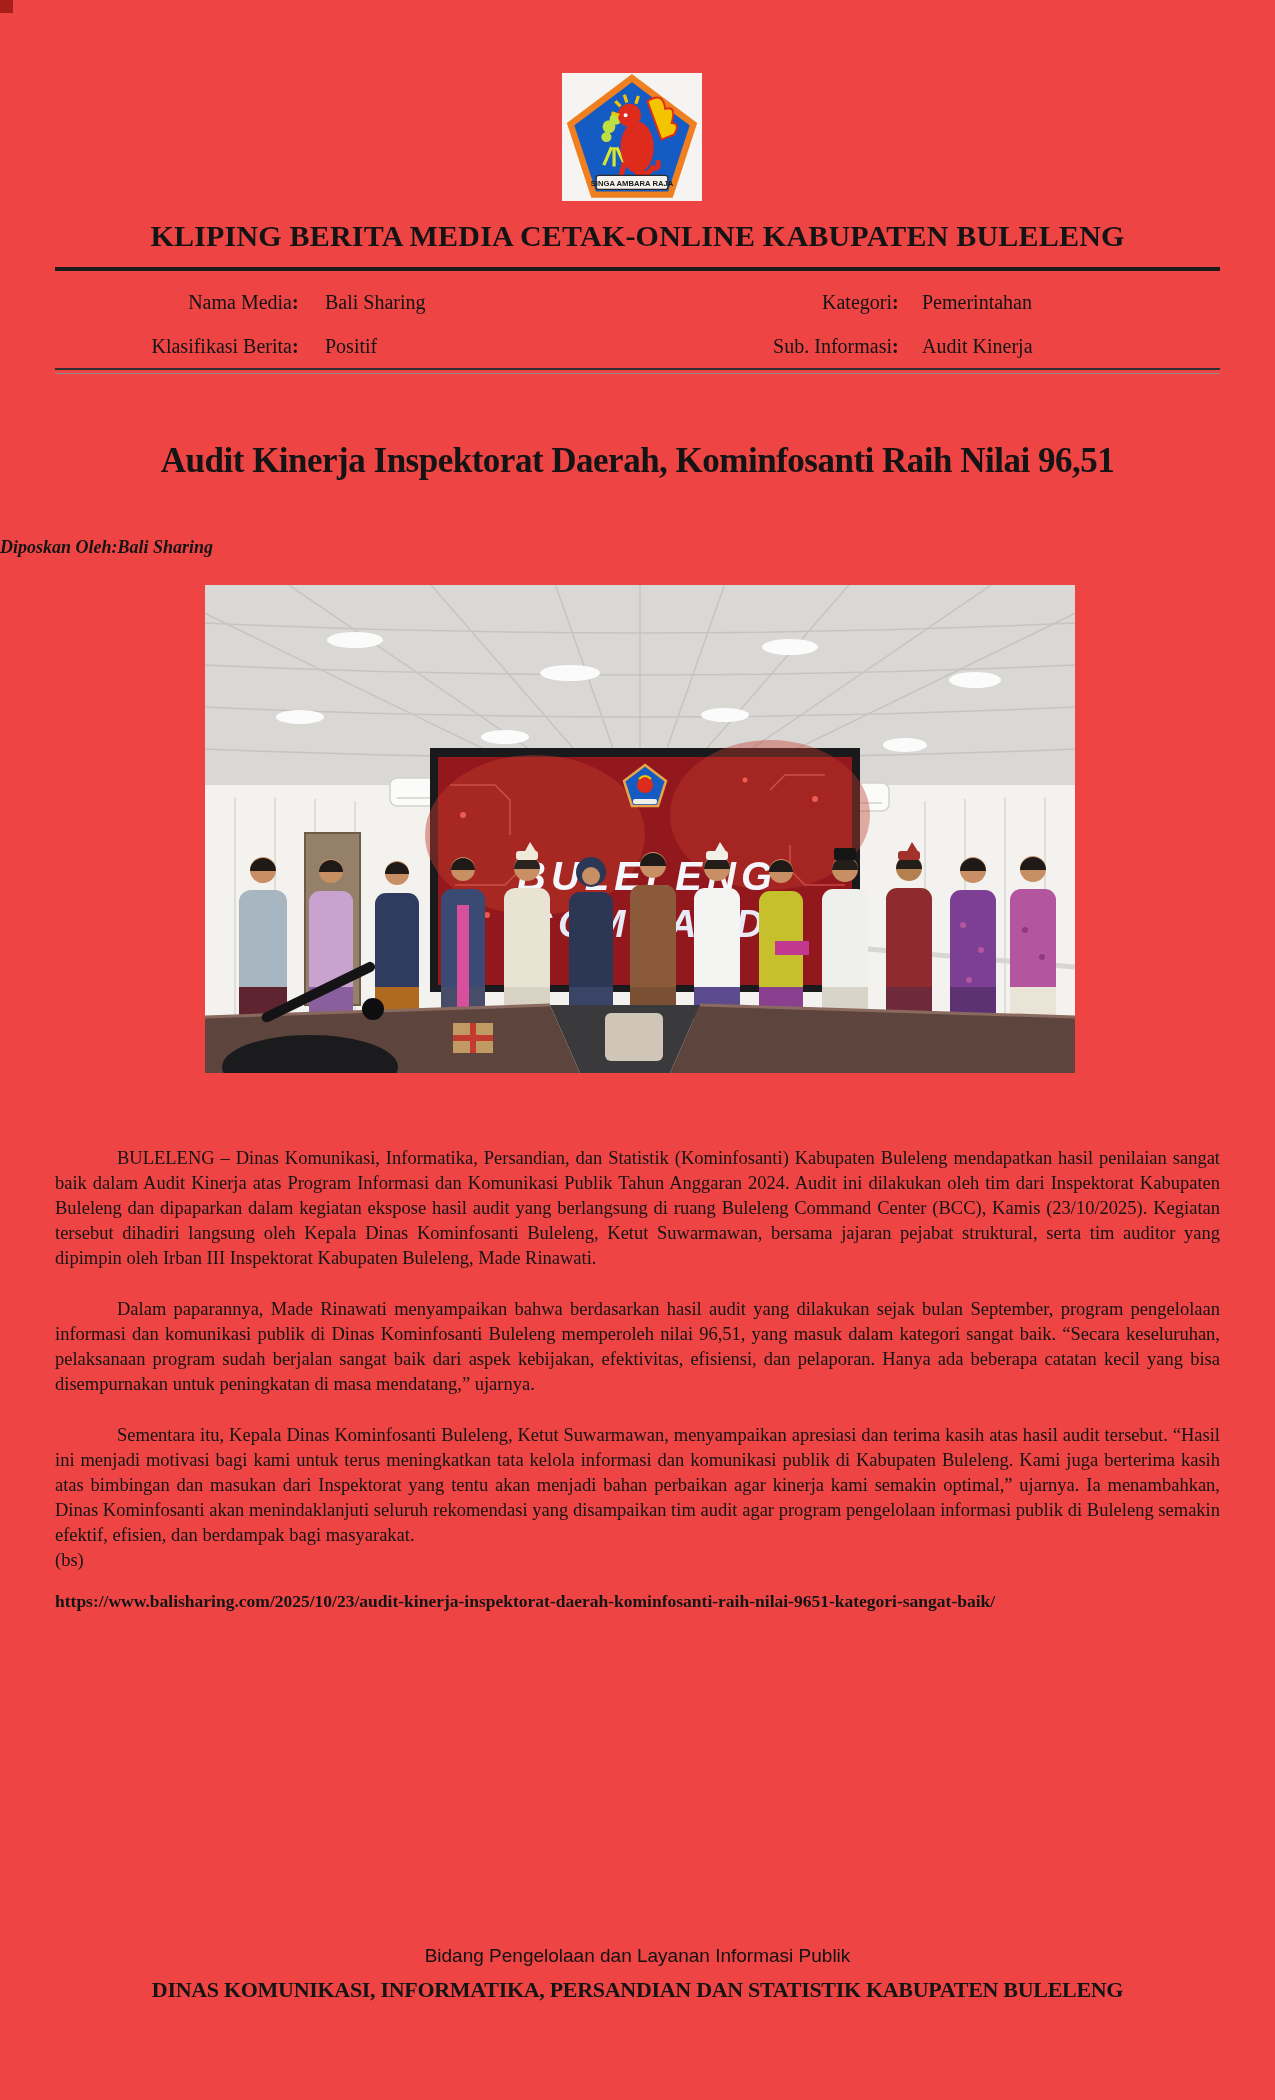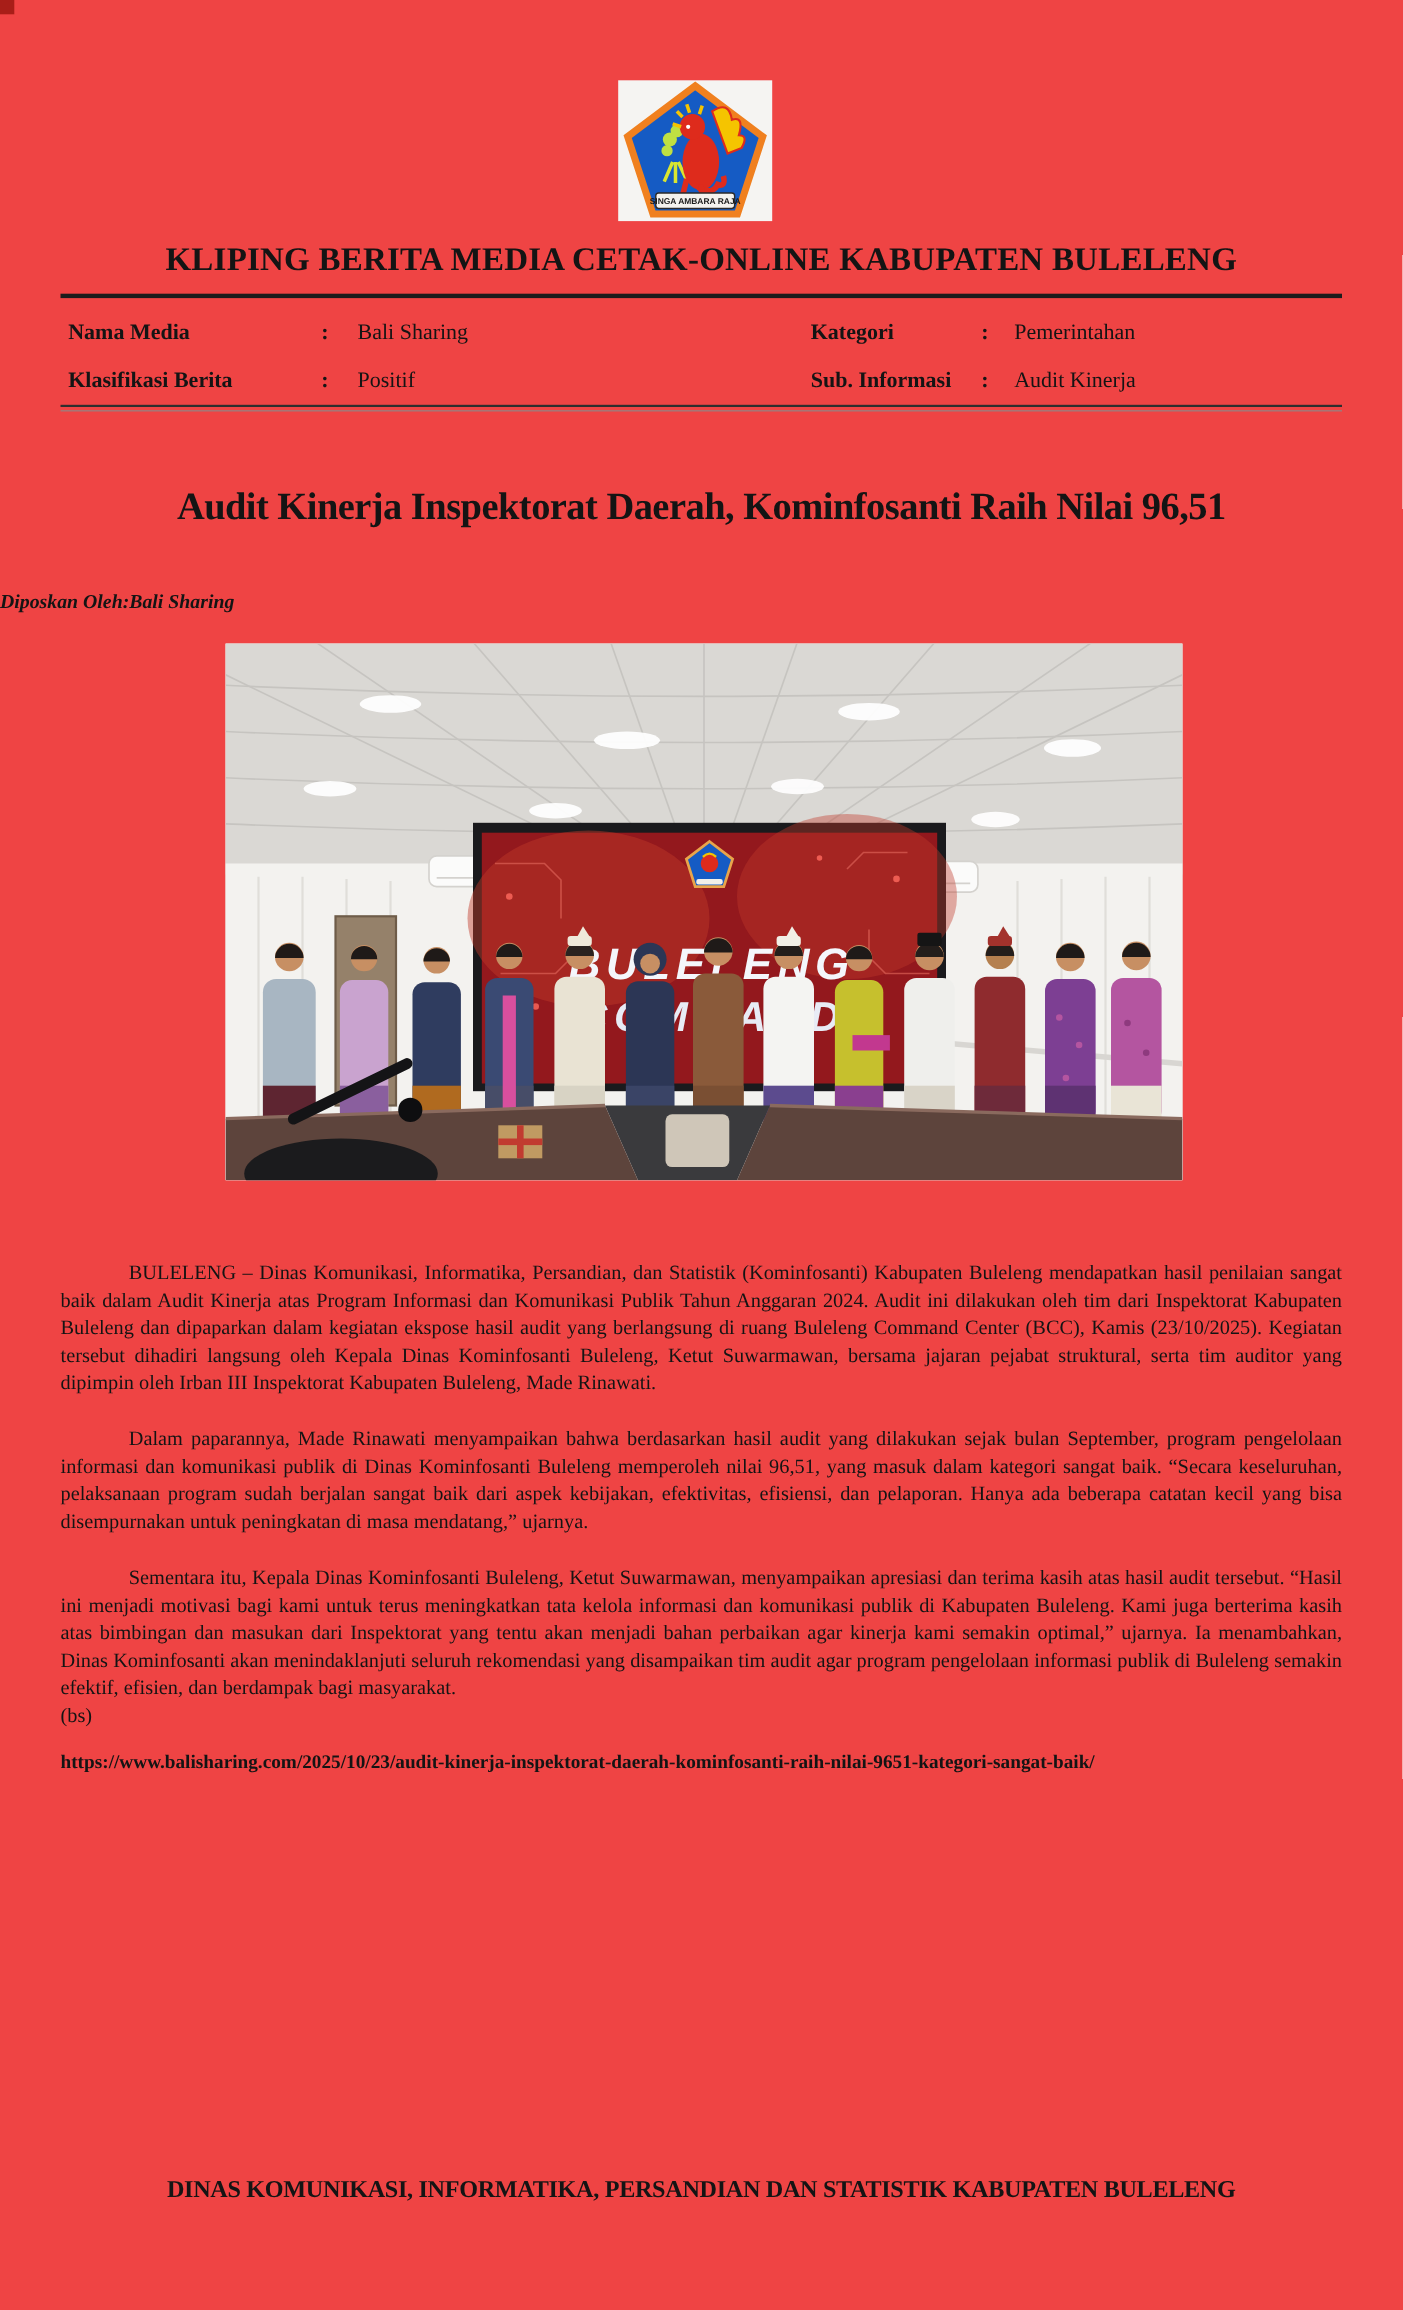--- a/index.html
+++ b/index.html
@@ -13,21 +13,21 @@
 
   .doc-title{position:absolute;top:219px;left:0;width:100%;margin:0;text-align:center;
              font-size:30px;font-weight:700;letter-spacing:.2px;}
 
   .rule-top{position:absolute;top:267px;left:55px;width:1165px;height:0;border-top:4px solid #1c1c1c;}
   .rule-double{position:absolute;top:368px;left:55px;width:1165px;height:3px;
                border-top:2px solid #2e2e2e;border-bottom:1px solid #8b8b8b;}
 
   .meta{position:absolute;top:280px;left:55px;width:1165px;}
   .mrow{display:grid;grid-template-columns:237px 33px 405px 162px 30px 298px;height:44px;align-items:center;}
-  .mlabel{font-weight:700;font-size:20px;padding-left:7px;}
+  .mlabel{font-weight:400;font-size:20px;padding-left:7px;text-align:right;}
   .mcolon{font-weight:700;font-size:20px;text-align:left;}
   .mvalue{font-size:20px;}
 
   .article-title{position:absolute;top:436px;left:40px;width:1195px;text-align:center;
                  font-size:35px;line-height:49px;font-weight:700;letter-spacing:-.5px;}
   .byline{position:absolute;top:537px;left:0;width:100%;text-align:left;
           font-size:18px;font-weight:700;font-style:italic;}
 
   .photo{position:absolute;top:585px;left:205px;width:870px;height:488px;background:#ecebe8;}
   .photo svg{display:block;width:870px;height:488px;}
@@ -330,15 +330,16 @@
   </div>
 
   <div class="body-text">
     <p>BULELENG – Dinas Komunikasi, Informatika, Persandian, dan Statistik (Kominfosanti) Kabupaten Buleleng mendapatkan hasil penilaian sangat baik dalam Audit Kinerja atas Program Informasi dan Komunikasi Publik Tahun Anggaran 2024. Audit ini dilakukan oleh tim dari Inspektorat Kabupaten Buleleng dan dipaparkan dalam kegiatan ekspose hasil audit yang berlangsung di ruang Buleleng Command Center (BCC), Kamis (23/10/2025). Kegiatan tersebut dihadiri langsung oleh Kepala Dinas Kominfosanti Buleleng, Ketut Suwarmawan, bersama jajaran pejabat struktural, serta tim auditor yang dipimpin oleh Irban III Inspektorat Kabupaten Buleleng, Made Rinawati.</p>
     <p>Dalam paparannya, Made Rinawati menyampaikan bahwa berdasarkan hasil audit yang dilakukan sejak bulan September, program pengelolaan informasi dan komunikasi publik di Dinas Kominfosanti Buleleng memperoleh nilai 96,51, yang masuk dalam kategori sangat baik. “Secara keseluruhan, pelaksanaan program sudah berjalan sangat baik dari aspek kebijakan, efektivitas, efisiensi, dan pelaporan. Hanya ada beberapa catatan kecil yang bisa disempurnakan untuk peningkatan di masa mendatang,” ujarnya.</p>
     <p class="last">Sementara itu, Kepala Dinas Kominfosanti Buleleng, Ketut Suwarmawan, menyampaikan apresiasi dan terima kasih atas hasil audit tersebut. “Hasil ini menjadi motivasi bagi kami untuk terus meningkatkan tata kelola informasi dan komunikasi publik di Kabupaten Buleleng. Kami juga berterima kasih atas bimbingan dan masukan dari Inspektorat yang tentu akan menjadi bahan perbaikan agar kinerja kami semakin optimal,” ujarnya. Ia menambahkan, Dinas Kominfosanti akan menindaklanjuti seluruh rekomendasi yang disampaikan tim audit agar program pengelolaan informasi publik di Buleleng semakin efektif, efisien, dan berdampak bagi masyarakat.</p>
     <div class="signoff">(bs)</div>
     <div class="source-url">https://www.balisharing.com/2025/10/23/audit-kinerja-inspektorat-daerah-kominfosanti-raih-nilai-9651-kategori-sangat-baik/</div>
   </div>
 
+  <div class="footer-line1">Bidang Pengelolaan dan Layanan Informasi Publik</div>
   <div class="footer-line2">DINAS KOMUNIKASI, INFORMATIKA, PERSANDIAN DAN STATISTIK KABUPATEN BULELENG</div>
 
 </div>
 
 </body></html>

